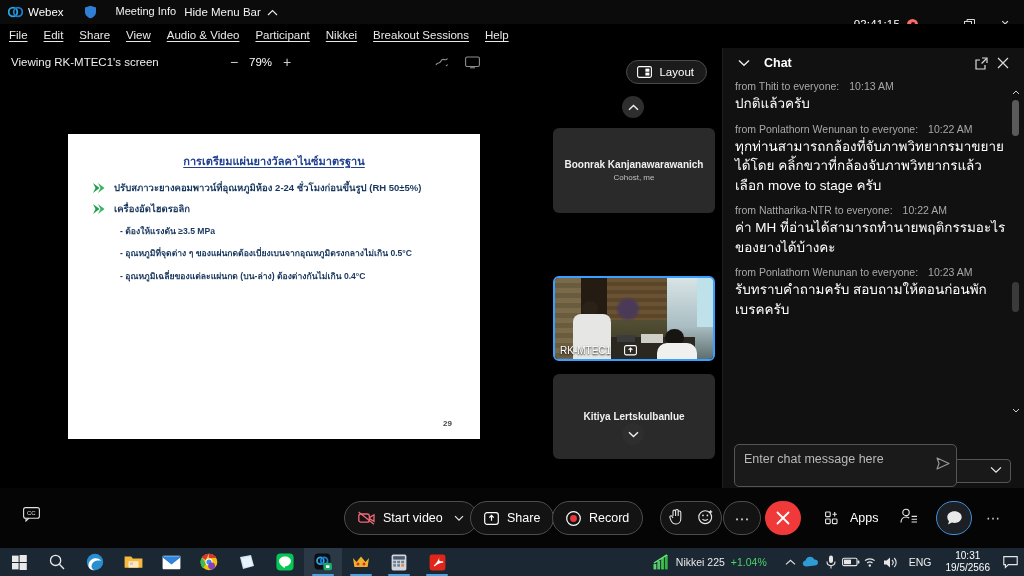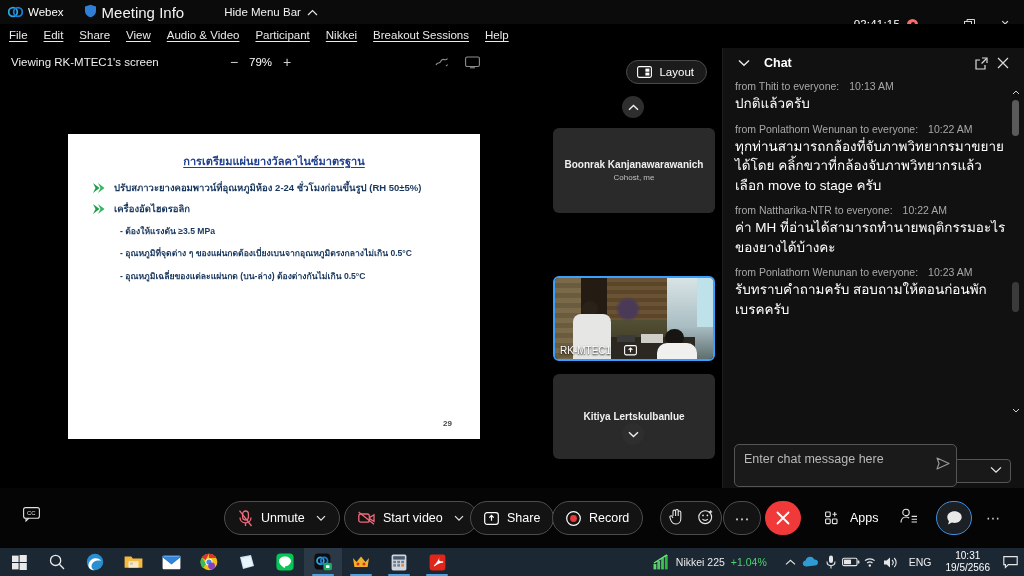--- a/index.html
+++ b/index.html
@@ -5,23 +5,23 @@
   * { box-sizing: border-box; margin:0; padding:0; }
   html,body { width:1024px; height:576px; overflow:hidden; background:#000; }
   body { font-family:"Liberation Sans", sans-serif; color:#fff; -webkit-font-smoothing:antialiased; }
 
   #app { position:relative; width:1024px; height:576px; background:#000; }
 
   
   .titlebar { position:absolute; left:0; top:0; width:1024px; height:24px; background:#0b0b0b; display:flex; align-items:center; }
   .tb-logo { margin-left:7px; width:16px; height:16px; display:flex; align-items:center; justify-content:center; }
   .tb-app { font-size:11.5px; margin-left:5px; color:#fff; }
-  .tb-item { display:flex; gap:5px; margin-left:20px; font-size:15px; color:#f2f2f2; }
+  .tb-item { display:flex; gap:19px; margin-left:20px; font-size:11px; color:#f2f2f2; }
   .tb-shield { width:13px; height:14px; display:block; }
-  .tb-hide { margin-left:40px; font-size:11.5px; display:flex; align-items:center; gap:6px; color:#f2f2f2;}
+  .tb-hide { margin-left:8px; font-size:11.5px; display:flex; align-items:center; gap:6px; color:#f2f2f2;}
   .chev-up { width:11px; height:7px; display:block; }
   .tb-right { position:absolute; right:0; top:12px; height:24px; display:flex; align-items:center; }
   .rec-time { font-size:11.5px; color:#fff; letter-spacing:.2px;}
   .rec-dot { width:11px; height:11px; border-radius:50%; background:#fa6b6b; margin-left:7px; display:flex; align-items:center; justify-content:center;}
   .rec-dot i { width:4px;height:4px;border-radius:50%; background:#2b0b0b; display:block;}
   .wbtn { width:34px; height:24px; display:flex; align-items:center; justify-content:center; font-size:11px; color:#ddd;}
   .wbtn:last-child { width:38px; }
 
   
   .menubar { position:absolute; left:0; top:24px; width:1024px; height:22px; background:#000; display:flex; align-items:center;text-align:center; }
@@ -221,21 +221,21 @@
       <div class="bullet">
         <svg class="arrow" width="14" height="12" viewBox="0 0 14 12">
             <path d="M1 1 L7.5 6 L1 11 L3.5 6 Z" fill="#1f9d4d"></path>
             <path d="M6 1 L12.5 6 L6 11 L8.5 6 Z" fill="#37b560"></path>
           </svg>
         <span class="bl-text">เครื่องอัดไฮดรอลิก</span>
       </div>
 
       <div class="sub">-  ต้องให้แรงดัน ≥3.5 MPa</div>
       <div class="sub">-  อุณหภูมิที่จุดต่าง ๆ ของแผ่นกดต้องเบี่ยงเบนจากอุณหภูมิตรงกลางไม่เกิน 0.5°C</div>
-      <div class="sub">-  อุณหภูมิเฉลี่ยของแต่ละแผ่นกด (บน-ล่าง) ต้องต่างกันไม่เกิน 0.5°C</div>
+      <div class="sub">-  อุณหภูมิเฉลี่ยของแต่ละแผ่นกด (บน-ล่าง) ต้องต่างกันไม่เกิน 0.4°C</div>
 
       <div class="slide-page">29</div>
     </div>
   </div>
 
   <div class="filmstrip">
     <div class="layout-btn">
       <svg width="15" height="12" viewBox="0 0 15 12">
           <rect x="0.6" y="0.6" width="13.8" height="10.8" rx="1.6" fill="none" stroke="#fff" stroke-width="1.1"></rect>
           <rect x="8.4" y="2.6" width="4" height="3.1" fill="#fff"></rect>
@@ -387,32 +387,20 @@
 
   <div class="ctrl">
     <span class="cc">
       <svg width="17" height="15" viewBox="0 0 17 15">
           <rect x="0.6" y="0.6" width="15.8" height="10.6" rx="2" fill="none" stroke="#e2e2e2" stroke-width="1.1"></rect>
           <path d="M3 11.2 L3 14 L6 11.2" fill="none" stroke="#e2e2e2" stroke-width="1.1"></path>
           <text x="4" y="8" font-size="6" fill="#e2e2e2" font-family="Liberation Sans, sans-serif">CC</text>
         </svg>
     </span>
 
-    <div class="pill p-unmute">
-      <svg width="15" height="17" viewBox="0 0 15 17">
-          <rect x="4.6" y="1" width="5.8" height="9" rx="2.9" fill="none" stroke="#ef6b7b" stroke-width="1.3"></rect>
-          <path d="M2 7.5 c0 3.2 2.4 5.4 5.5 5.4 c3.1 0 5.5 -2.2 5.5 -5.4" fill="none" stroke="#ef6b7b" stroke-width="1.3"></path>
-          <path d="M7.5 13 v3" stroke="#ef6b7b" stroke-width="1.3"></path>
-          <path d="M1.5 0.6 L13.5 16" stroke="#ef6b7b" stroke-width="1.3"></path>
-        </svg>
-      <span>Unmute</span>
-      <svg class="cv" width="10" height="7" viewBox="0 0 10 7">
-          <path d="M1 1.2 L5 5.2 L9 1.2" fill="none" stroke="#e7e7e7" stroke-width="1.2"></path>
-        </svg>
-    </div>
 
     <div class="pill p-video">
       <svg width="17" height="14" viewBox="0 0 17 14">
           <rect x="0.8" y="3" width="10.5" height="8.2" rx="2" fill="none" stroke="#ef6b7b" stroke-width="1.3"></rect>
           <path d="M11.8 6.4 L16 3.8 V10.4 L11.8 7.8 Z" fill="none" stroke="#ef6b7b" stroke-width="1.3"></path>
           <path d="M0.6 1 L16 13.3" stroke="#ef6b7b" stroke-width="1.3"></path>
         </svg>
       <span>Start video</span>
       <svg class="cv" width="10" height="7" viewBox="0 0 10 7">
           <path d="M1 1.2 L5 5.2 L9 1.2" fill="none" stroke="#e7e7e7" stroke-width="1.2"></path>

